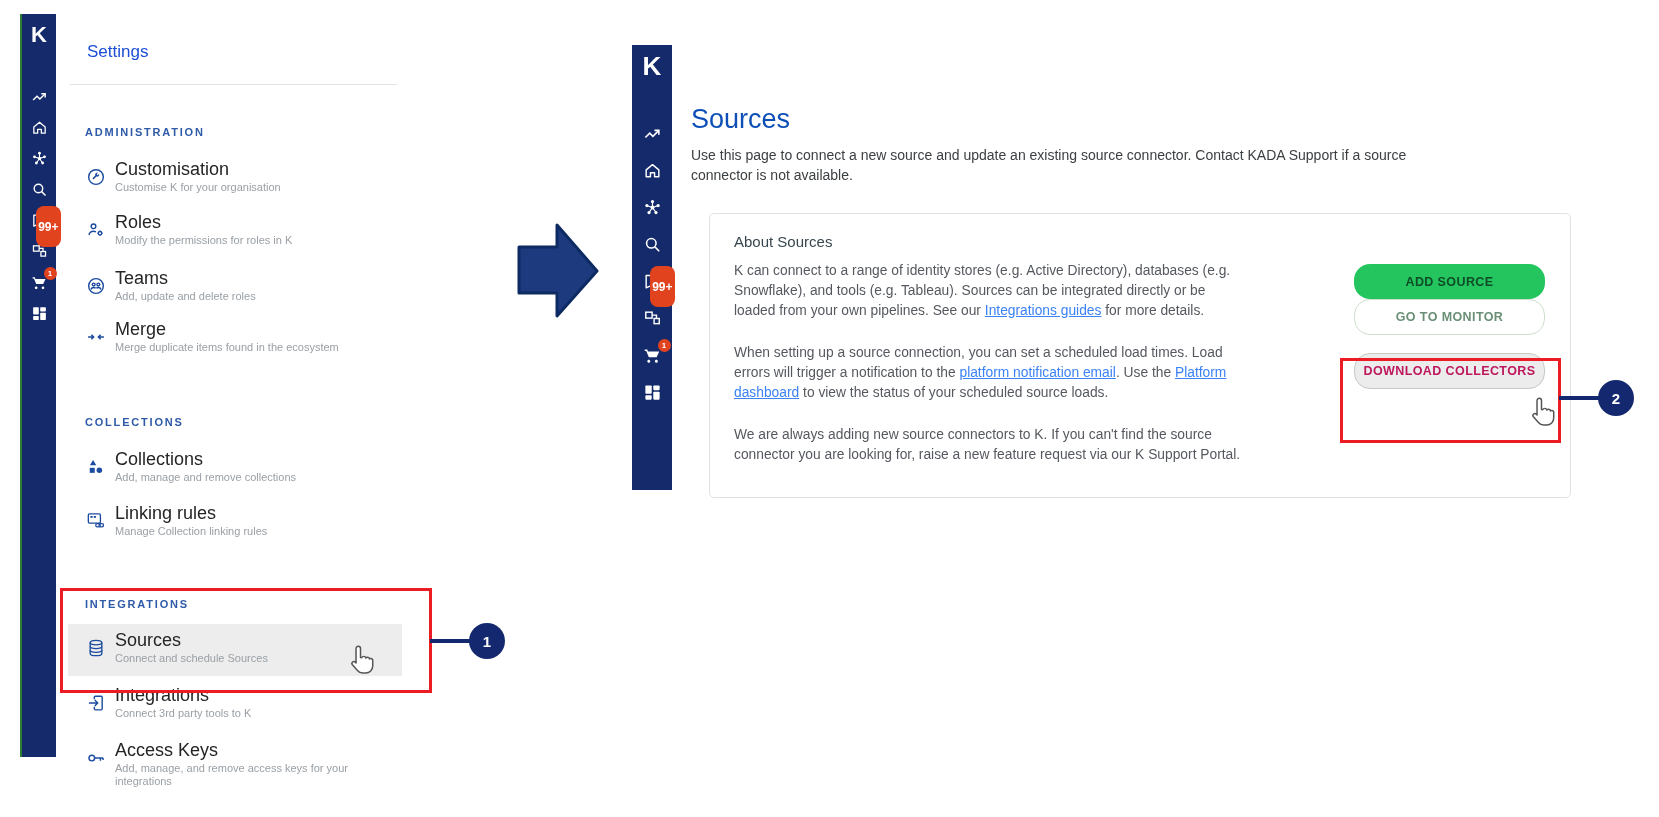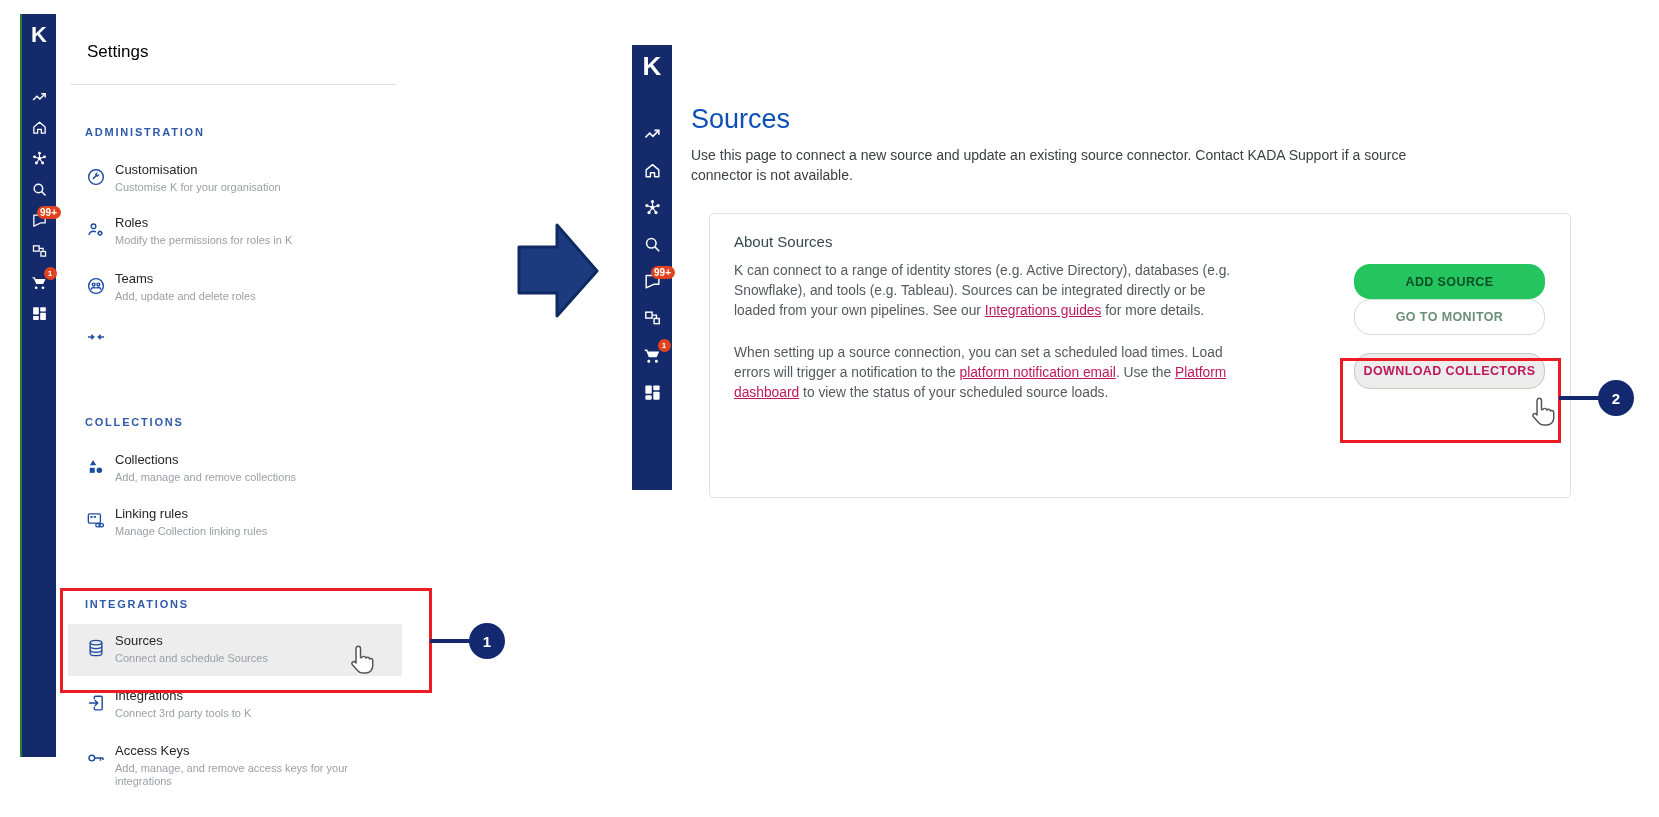--- a/index.html
+++ b/index.html
@@ -14,42 +14,42 @@
   .rail.greenedge{border-left:2px solid #2e7d32}
   .rail .logo{color:#fff;font-weight:bold;font-size:22px;margin-top:10px;line-height:1}
   .rail.lg .logo{font-size:26px;margin-top:8px}
   .rail .ics{display:flex;flex-direction:column;align-items:center;margin-top:42px;gap:14px}
   .rail.lg .ics{margin-top:45px;gap:18px}
   .ric{position:relative;display:flex}
   .ric svg{width:17px;height:17px}
   .rail.lg .ric svg{width:19px;height:19px}
   .badge{position:absolute;background:#e2431f;color:#fff;font-weight:bold;border-radius:8px;
          display:flex;align-items:center;justify-content:center;line-height:1}
-  .badge.b99{min-width:20px;height:13px;font-size:10px;right:-13px;top:-6px;padding:0 2px}
+  .badge.b99{min-width:20px;height:13px;font-size:12px;right:-13px;top:-6px;padding:14px 2px}
   .badge.b1{width:13px;height:13px;border-radius:50%;font-size:8px;right:-9px;top:-7px}
 
   
-  .pg-title{position:absolute;left:87px;top:42px;font-size:17px;color:#000000}
+  .pg-title{position:absolute;left:87px;top:42px;font-size:17px;color:#1d4ed8}
   .divider{position:absolute;left:70px;top:84px;width:327px;height:1px;background:#e3e3e3}
   .sec-label{position:absolute;left:85px;font-size:11px;font-weight:bold;letter-spacing:1.8px;color:#2e5aa8}
   .sitem{position:absolute;left:86px;display:flex;gap:9px;width:310px;cursor:default}
   .sitem .iic{width:20px;height:20px;margin-top:5px;flex:none}
   .iic svg{width:20px;height:20px}
-  .it{font-size:13px;color:#252525;display:block;line-height:15px}
+  .it{font-size:18px;color:#252525;display:block;line-height:15px}
   .is{font-size:11px;color:#9aa0a6;display:block;line-height:13px;margin-top:4px}
   .hl-row{position:absolute;left:68px;top:624px;width:334px;height:52px;background:#ededed}
 
   
   .h1{position:absolute;left:691px;top:104px;font-size:27px;color:#0d4fb6}
   .intro{position:absolute;left:691px;top:145px;width:757px;font-size:14px;line-height:20px;color:#3c4043}
   .card{position:absolute;left:709px;top:213px;width:862px;height:285px;border:1px solid #e2e2e2;border-radius:5px;background:#fff;box-sizing:border-box}
   .card-title{position:absolute;left:24px;top:19px;font-size:15px;color:#37474f}
   .card-text{position:absolute;left:24px;top:47px;width:516px;font-size:13.8px;line-height:20px;color:#55595f}
   .card-text p{margin:0 0 22px 0}
-  a.link{color:#be185d;text-decoration:underline;cursor:pointer}
+  a.link{color:#3b82f6;text-decoration:underline;cursor:pointer}
   .btncol{position:absolute;left:644px;top:50px;width:191px;display:flex;flex-direction:column}
   .btn{width:191px;display:flex;align-items:center;justify-content:center;font-size:12.5px;
        font-weight:bold;letter-spacing:.4px;border-radius:16px;box-sizing:border-box;cursor:pointer}
   .btn-add{height:35px;background:#24c55e;color:#0e4d27}
   .btn-mon{height:36px;background:#fff;border:1px solid #cfdfcf;color:#6b8f76;}
   .btn-dl{height:36px;background:#ececec;border:1px solid #c3cbc3;color:#be185d;margin-top:18px}
 
   
   .redbox{position:absolute;border:3px solid #ec1c24;box-sizing:border-box}
   .conn{position:absolute;height:4px;background:#13286e}
@@ -167,20 +167,24 @@
       <span class="it">Teams</span>
   <span class="is">Add, update and delete roles</span>
     </span>
 </div>
 
 <div class="sitem" style="top:322px">
   <span class="iic">
     <svg viewBox="0 0 24 24" fill="none" stroke="#1c4ca0" stroke-width="1.8">
         <path d="M2.5 12h6.5M6.4 9.2 9.2 12l-2.8 2.8M21.5 12H15M17.6 9.2 14.8 12l2.8 2.8"></path>
       </svg></span>
+  <span class="itx">
+      <span class="it">Merge</span>
+  <span class="is">Merge duplicate items found in the ecosystem</span>
+    </span>
 </div>
 
 <div class="sec-label" style="top:416px">COLLECTIONS</div>
 
 <div class="sitem" style="top:452px">
   <span class="iic">
     <svg viewBox="0 0 24 24" fill="#1c4ca0">
         <path d="M8.5 3.5 12.3 10H4.7z"></path>
         <rect x="4.5" y="13" width="6" height="6"></rect>
         <circle cx="16" cy="16" r="3.3"></circle>
@@ -318,20 +322,21 @@
 </div>
 
 <div class="h1">Sources</div>
 <div class="intro">Use this page to connect a new source and update an existing source connector. Contact KADA Support if a source connector is not available.</div>
 
 <div class="card">
   <div class="card-title">About Sources</div>
   <div class="card-text">
     <p><span>K can connect to a range of identity stores (e.g. Active Directory), databases (e.g. Snowflake), and tools (e.g. Tableau). Sources can be integrated directly or be loaded from your own pipelines. See our </span><a class="link">Integrations guides</a><span> for more details.</span></p>
     <p><span>When setting up a source connection, you can set a scheduled load times. Load errors will trigger a notification to the </span><a class="link">platform notification email</a><span>. Use the </span><a class="link">Platform dashboard</a><span> to view the status of your scheduled source loads.</span></p>
+    <p><span>We are always adding new source connectors to K. If you can't find the source connector you are looking for, raise a new feature request via our K Support Portal.</span></p>
   </div>
   <div class="btncol">
     <div class="btn btn-add">ADD SOURCE</div>
     <div class="btn btn-mon">GO TO MONITOR</div>
     <div class="btn btn-dl">DOWNLOAD COLLECTORS</div>
   </div>
 </div>
 
 <div class="redbox" style="left:60px;top:588px;width:372px;height:105px"></div>
 <div class="conn" style="left:430px;top:639px;width:41px"></div>

